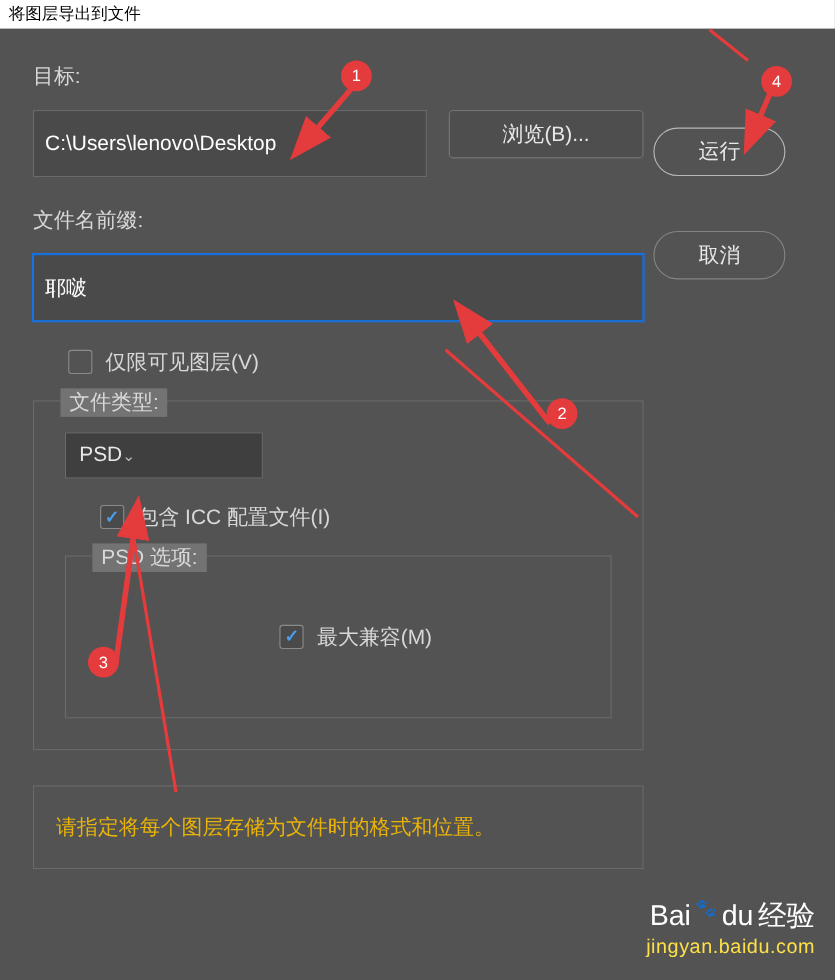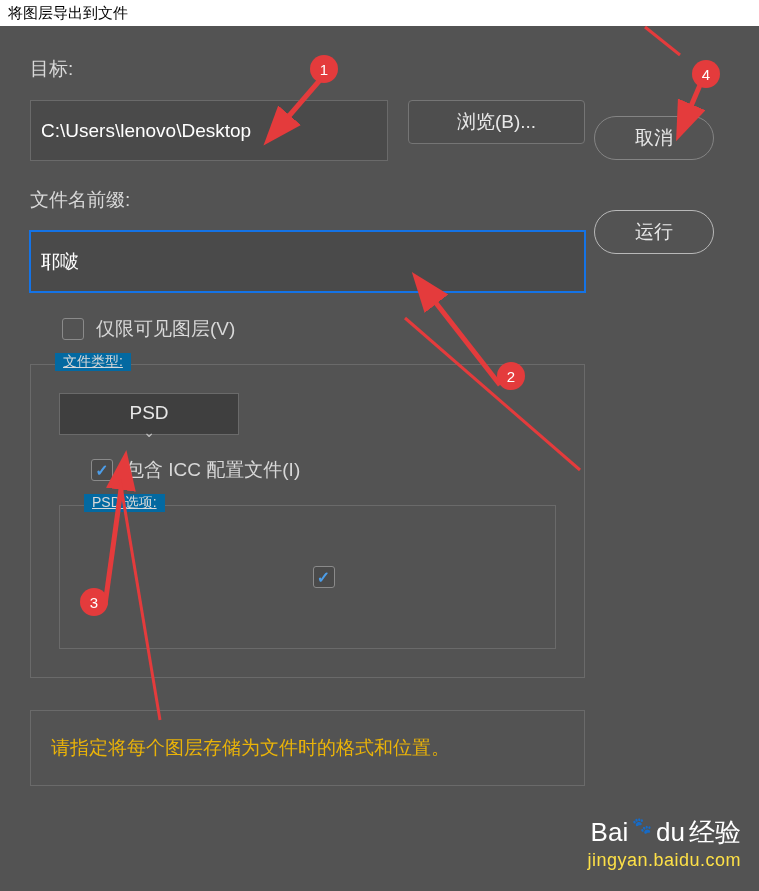--- a/index.html
+++ b/index.html
@@ -123,39 +123,37 @@
     .fieldset {
       border: 1px solid #6a6a6a;
       margin-top: 18px;
       padding: 28px 28px 28px 28px;
       position: relative;
     }
     .fieldset-legend {
       position: absolute;
       top: -12px;
       left: 24px;
-      background: #0369a1;
+      background: #737373;
       padding: 0 8px;
-      font-size: 14px;
+      font-size: 19px;
       color: #d8d8d8;
-      text-decoration: underline;
     }
     .dropdown {
       background: #3f3f3f;
       border: 1px solid #6a6a6a;
       color: #e8e8e8;
       font-size: 19px;
       padding: 8px 12px;
       width: 180px;
       height: 42px;
       display: flex;
       align-items: center;
       cursor: pointer;
       margin-bottom: 22px;
-      flex-direction: column;
     }
     .chevron {
       font-size: 14px;
       color: #c0c0c0;
     }
     .inner-fieldset {
       border: 1px solid #6a6a6a;
       margin-top: 18px;
       padding: 60px 28px 60px 28px;
       position: relative;
@@ -260,30 +258,31 @@
 
       <div class="checkbox-row">
         <div class="checkbox checked"></div>
         <span class="checkbox-label">包含 ICC 配置文件(I)</span>
       </div>
 
       <div class="inner-fieldset">
         <div class="fieldset-legend">PSD 选项:</div>
         <div class="checkbox-row">
           <div class="checkbox checked"></div>
+          <span class="checkbox-label">最大兼容(M)</span>
         </div>
       </div>
     </div>
 
     <div class="footer-box">请指定将每个图层存储为文件时的格式和位置。</div>
   </div>
 
   <div class="right-panel">
+    <button class="btn primary">运行</button>
     <button class="btn">取消</button>
-    <button class="btn primary">运行</button>
   </div>
 
 </div>
 
 <div class="marker" style="top:55px; left:310px;">1</div>
 <div class="marker" style="top:362px; left:497px;">2</div>
 <div class="marker" style="top:588px; left:80px;">3</div>
 <div class="marker" style="top:60px; left:692px;">4</div>
 
 <svg class="arrow" style="top:0;left:0;width:759px;height:891px;pointer-events:none;">

